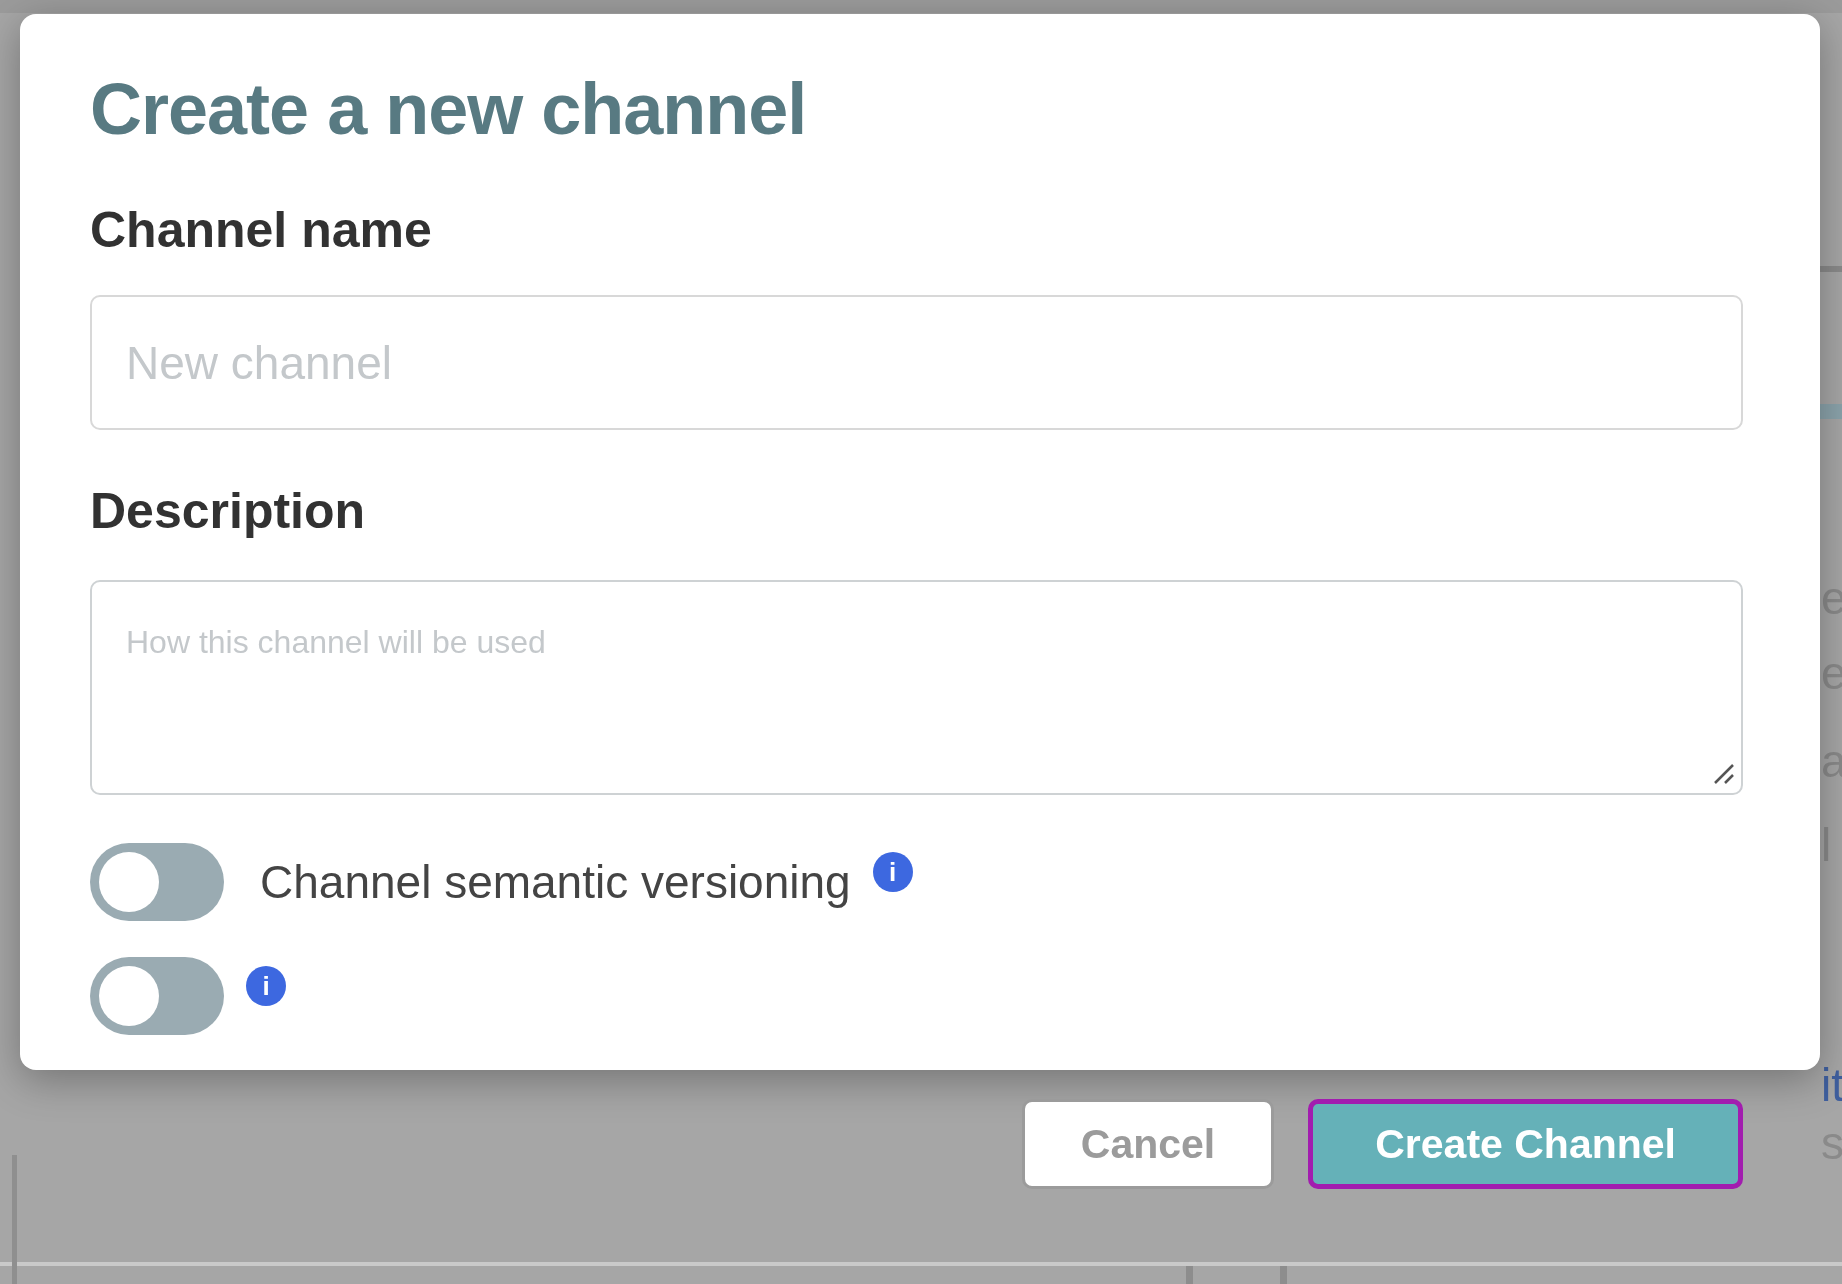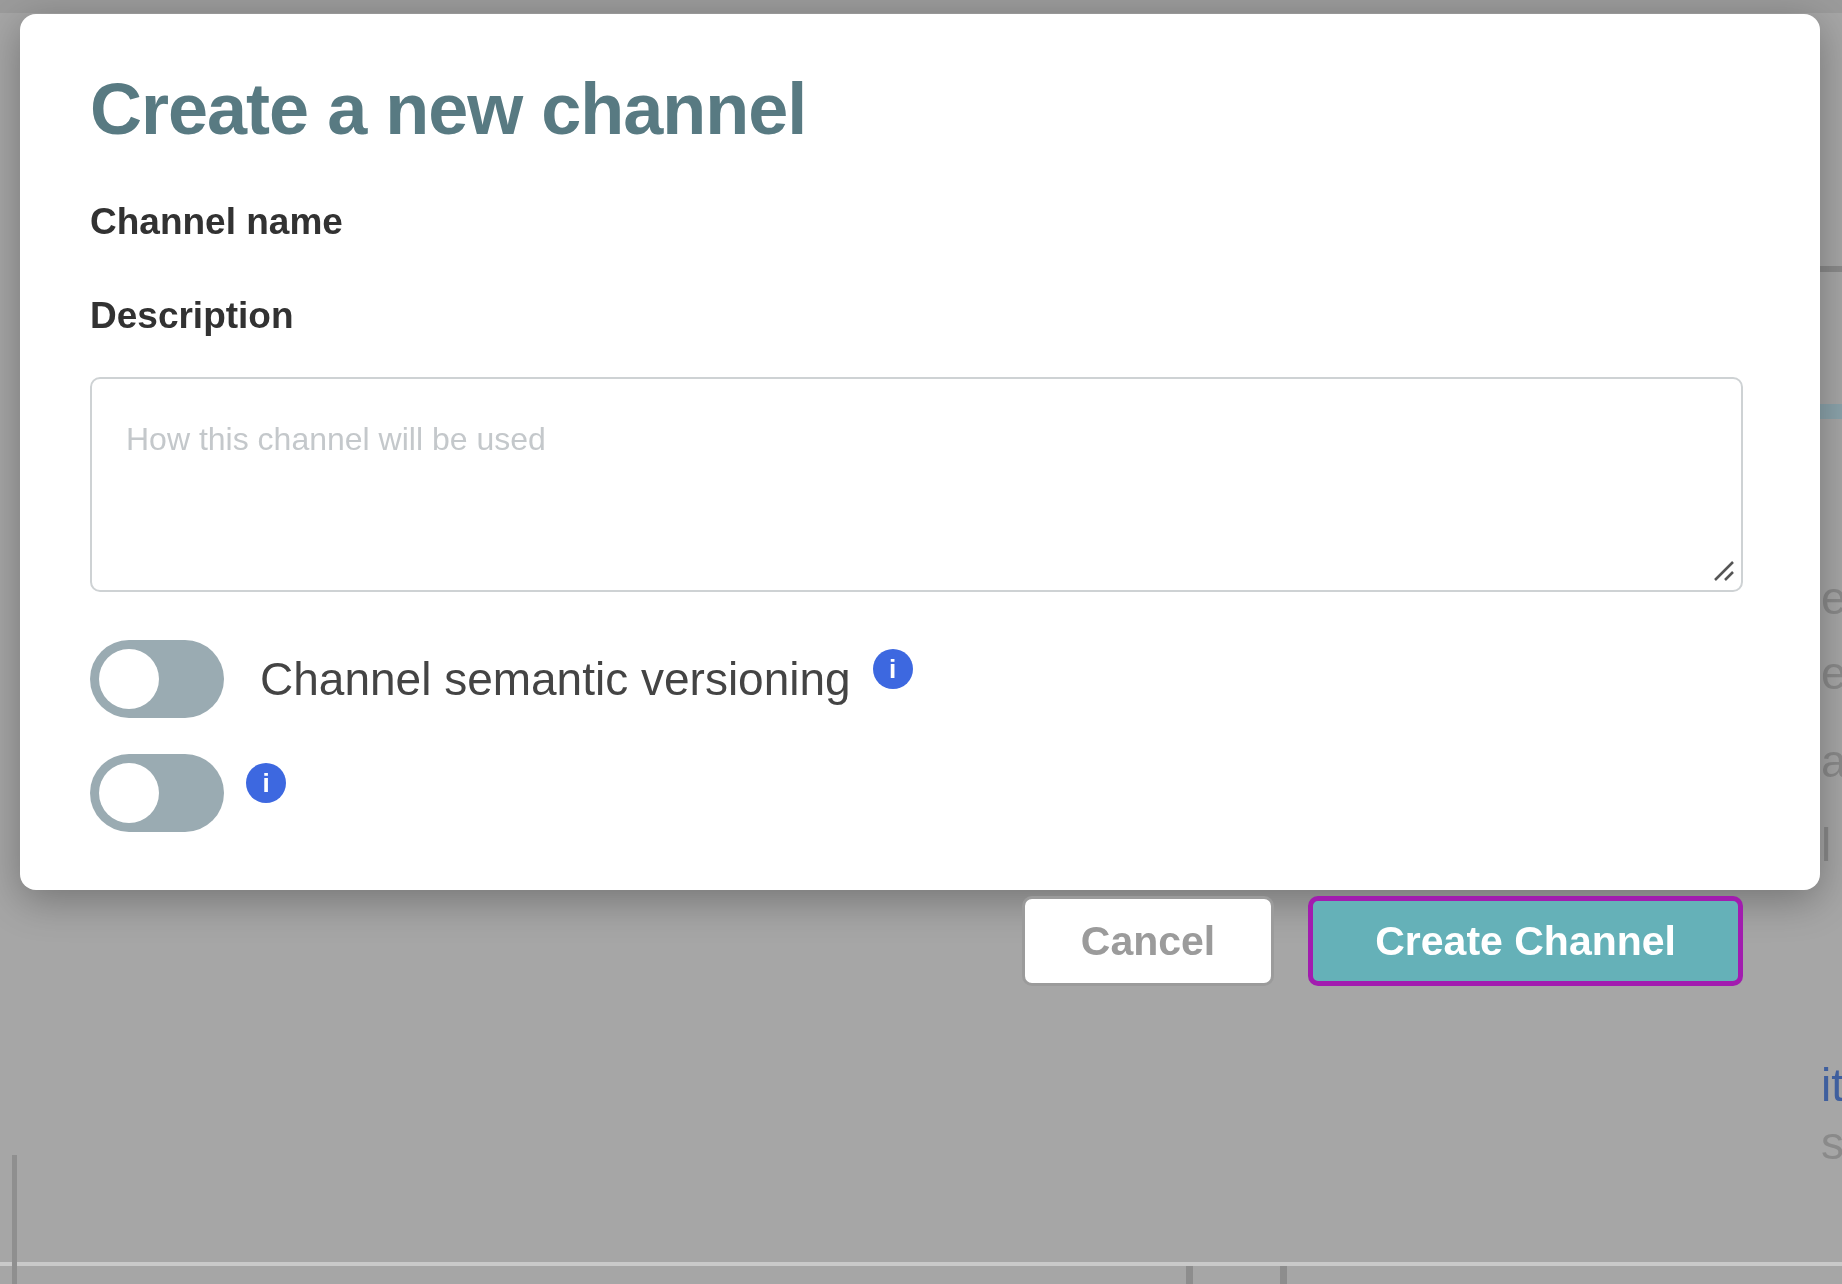--- a/index.html
+++ b/index.html
@@ -24,39 +24,39 @@
   .frag.f1 { top: 650px; }
   .frag.f2 { top: 738px; }
   .frag.f3 { top: 822px; }
   .frag.f4 { top: 1062px; font-weight: 400; }
   .frag.f5 { top: 1120px; }
 
   
   .modal {
     position: absolute;
     left: 20px; top: 14px;
-    width: 1800px; height: 876px;
+    width: 1800px; height: 1056px;
     background: #ffffff;
     border-radius: 16px;
     box-shadow: 0 10px 40px rgba(0,0,0,0.30);
     box-sizing: border-box;
     padding: 56px 77px 0 70px;
     z-index: 2;
   }
   .modal-title {
     margin: 0;
     font-size: 72px;
     font-weight: 700;
     letter-spacing: -1px;
     color: #587a82;
     line-height: 1.1;
   }
   .field-label {
     margin-top: 52px;
-    font-size: 37px;
+    font-size: 50px;
     font-weight: 700;
     color: #323232;
   }
   .field-label.desc { }
   .text-input {
     display: block;
     box-sizing: border-box;
     margin-top: 36px;
     width: 100%;
     height: 135px;
@@ -167,20 +167,21 @@
   <span class="frag f2" style="color:#8a8a8a">a</span>
   <span class="frag f3" style="color:#8a8a8a">l</span>
   <span class="frag f4" style="color:#3f5f9e">it</span>
   <span class="frag f5" style="color:#8a8a8a">s</span>
 </div>
 
 <div class="modal">
   <h1 class="modal-title">Create a new channel</h1>
 
   <div class="field-label">Channel name</div>
+  <input class="text-input" type="text" placeholder="New channel" style="">
 
   <div class="field-label desc">Description</div>
   <div class="textarea-wrap">
     <textarea class="text-area" placeholder="How this channel will be used" style=""></textarea>
     <span class="resize-handle">
       <svg width="26" height="26" viewBox="0 0 26 26">
         <line x1="6" y1="24" x2="24" y2="6" stroke="#555" stroke-width="2.5"></line>
         <line x1="16" y1="24" x2="24" y2="16" stroke="#555" stroke-width="2.5"></line>
       </svg>
     </span>

